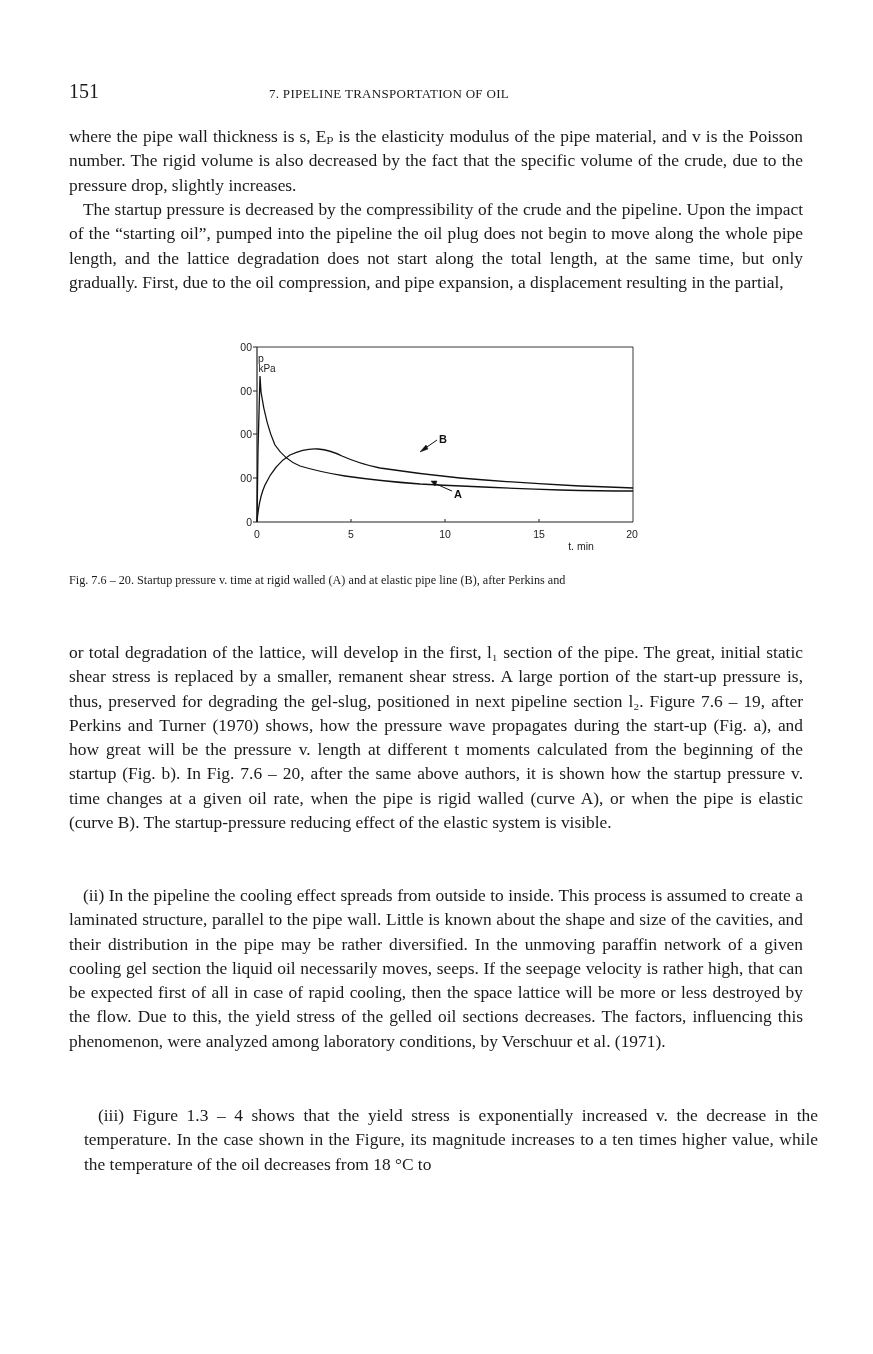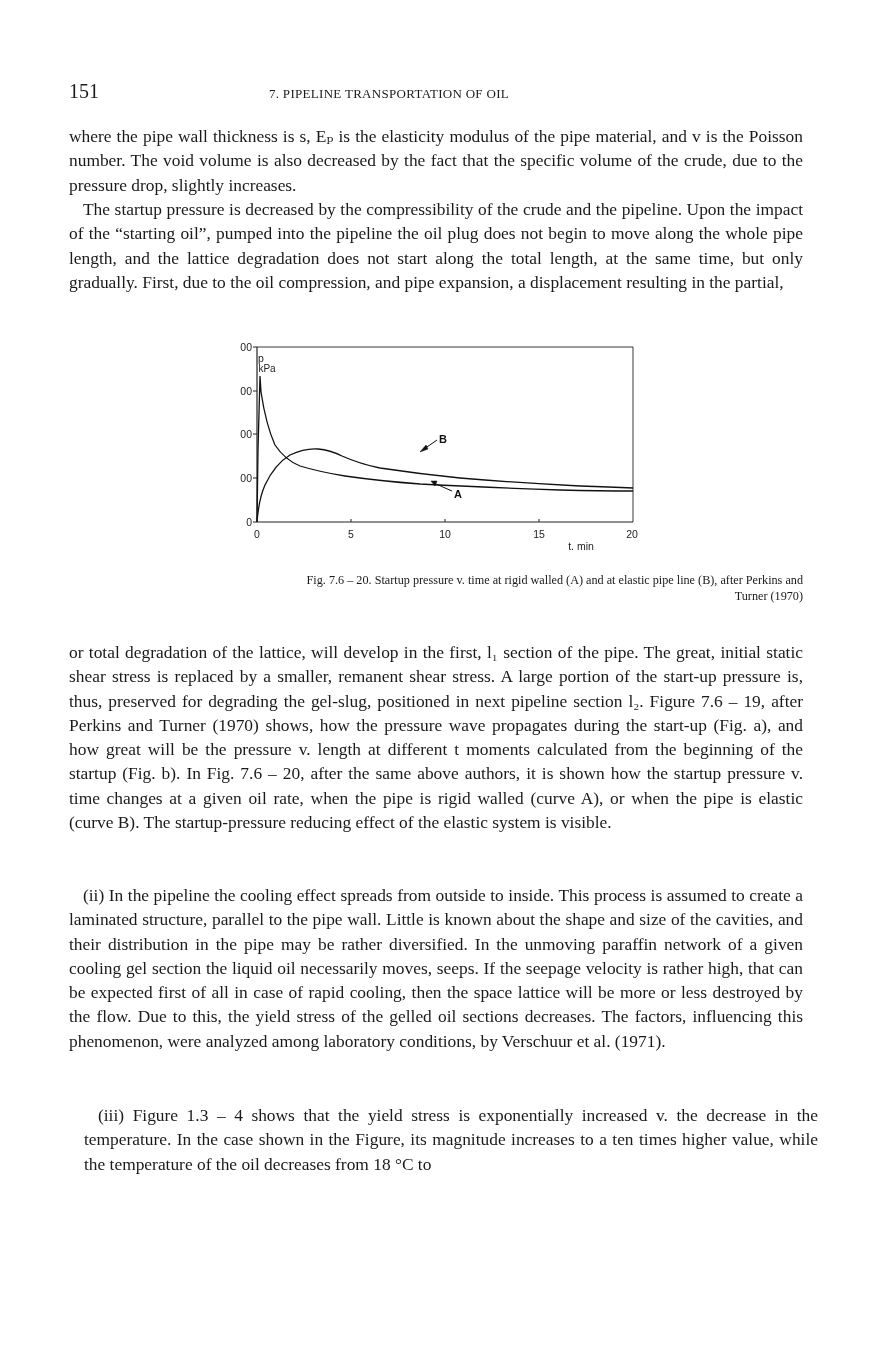--- a/index.html
+++ b/index.html
@@ -5,30 +5,30 @@
   html, body { margin:0; padding:0; background:#ffffff; }
   body { width:873px; height:1354px; position:relative; overflow:hidden;
          font-family:"Liberation Serif", "DejaVu Serif", serif; color:#1a1a1a; }
   .page-num { position:absolute; left:69px; top:80px; font-size:20px; }
   .running-head { position:absolute; left:0; width:778px; top:86px; text-align:center;
                   font-size:13px; letter-spacing:0.3px; }
   .para { position:absolute; left:69px; width:734px; font-size:17.4px; line-height:24.3px;
           text-align:justify; margin:0; }
   .fig { position:absolute; left:240px; top:330px; width:420px; height:220px; }
   .fig svg text { font-family:"Liberation Sans", "DejaVu Sans", sans-serif; }
-  .caption { position:absolute; left:69px; width:734px; top:572px; text-align:right;
+  .caption { position:absolute; left:69px; width:734px; top:572px; text-align:left;
              font-size:12.2px; line-height:16px; }
 </style>
 </head>
 <body>
 
 <div class="page-num">151</div>
 <div class="running-head">7. PIPELINE TRANSPORTATION OF OIL</div>
 
-<p class="para" style="top:124px;">where the pipe wall thickness is s, Eₚ is the elasticity modulus of the pipe material, and v is the Poisson number. The void volume is also decreased by the fact that the specific volume of the crude, due to the pressure drop, slightly increases.</p>
+<p class="para" style="top:124px;">where the pipe wall thickness is s, Eₚ is the elasticity modulus of the pipe material, and v is the Poisson number. The rigid volume is also decreased by the fact that the specific volume of the crude, due to the pressure drop, slightly increases.</p>
 <p class="para" style="top:197px; text-indent:14px;">The startup pressure is decreased by the compressibility of the crude and the pipeline. Upon the impact of the “starting oil”, pumped into the pipeline the oil plug does not begin to move along the whole pipe length, and the lattice degradation does not start along the total length, at the same time, but only gradually. First, due to the oil compression, and pipe expansion, a displacement resulting in the partial,</p>
 
 <div class="fig">
   <svg width="420" height="220" viewBox="240 330 420 220" xmlns="http://www.w3.org/2000/svg">
 
     <g stroke="#222" fill="none" stroke-width="1.2">
       <line x1="257" y1="347" x2="257" y2="522"></line>
       <line x1="257" y1="522" x2="633" y2="522"></line>
       <line x1="257" y1="347" x2="633" y2="347" stroke-width="0.9"></line>
       <line x1="633" y1="347" x2="633" y2="522" stroke-width="0.9"></line>
@@ -80,18 +80,17 @@
     <g fill="#111" stroke="#111">
       <line x1="452" y1="491" x2="436" y2="484" stroke-width="1"></line>
       <polygon points="431,481 437,481 435,486" stroke-width="0.5"></polygon>
       <text x="458" y="498" font-size="11" stroke="none" font-weight="bold" text-anchor="middle">A</text>
     </g>
   </svg>
 </div>
 
 <div class="caption">
   <div>Fig. 7.6 – 20. Startup pressure v. time at rigid walled (A) and at elastic pipe line (B), after Perkins and</div>
-  <div>Turner (1970)</div>
 </div>
 
 <p class="para" style="top:640px;">or total degradation of the lattice, will develop in the first, l₁ section of the pipe. The great, initial static shear stress is replaced by a smaller, remanent shear stress. A large portion of the start-up pressure is, thus, preserved for degrading the gel-slug, positioned in next pipeline section l₂. Figure 7.6 – 19, after Perkins and Turner (1970) shows, how the pressure wave propagates during the start-up (Fig. a), and how great will be the pressure v. length at different t moments calculated from the beginning of the startup (Fig. b). In Fig. 7.6 – 20, after the same above authors, it is shown how the startup pressure v. time changes at a given oil rate, when the pipe is rigid walled (curve A), or when the pipe is elastic (curve B). The startup-pressure reducing effect of the elastic system is visible.</p>
 <p class="para" style="top:883px; text-indent:14px;">(ii) In the pipeline the cooling effect spreads from outside to inside. This process is assumed to create a laminated structure, parallel to the pipe wall. Little is known about the shape and size of the cavities, and their distribution in the pipe may be rather diversified. In the unmoving paraffin network of a given cooling gel section the liquid oil necessarily moves, seeps. If the seepage velocity is rather high, that can be expected first of all in case of rapid cooling, then the space lattice will be more or less destroyed by the flow. Due to this, the yield stress of the gelled oil sections decreases. The factors, influencing this phenomenon, were analyzed among laboratory conditions, by Verschuur et al. (1971).</p>
 <p class="para" style="top:1103px; text-indent:14px;margin-left:15px;">(iii) Figure 1.3 – 4 shows that the yield stress is exponentially increased v. the decrease in the temperature. In the case shown in the Figure, its magnitude increases to a ten times higher value, while the temperature of the oil decreases from 18 °C to</p>
 
 </body></html>

